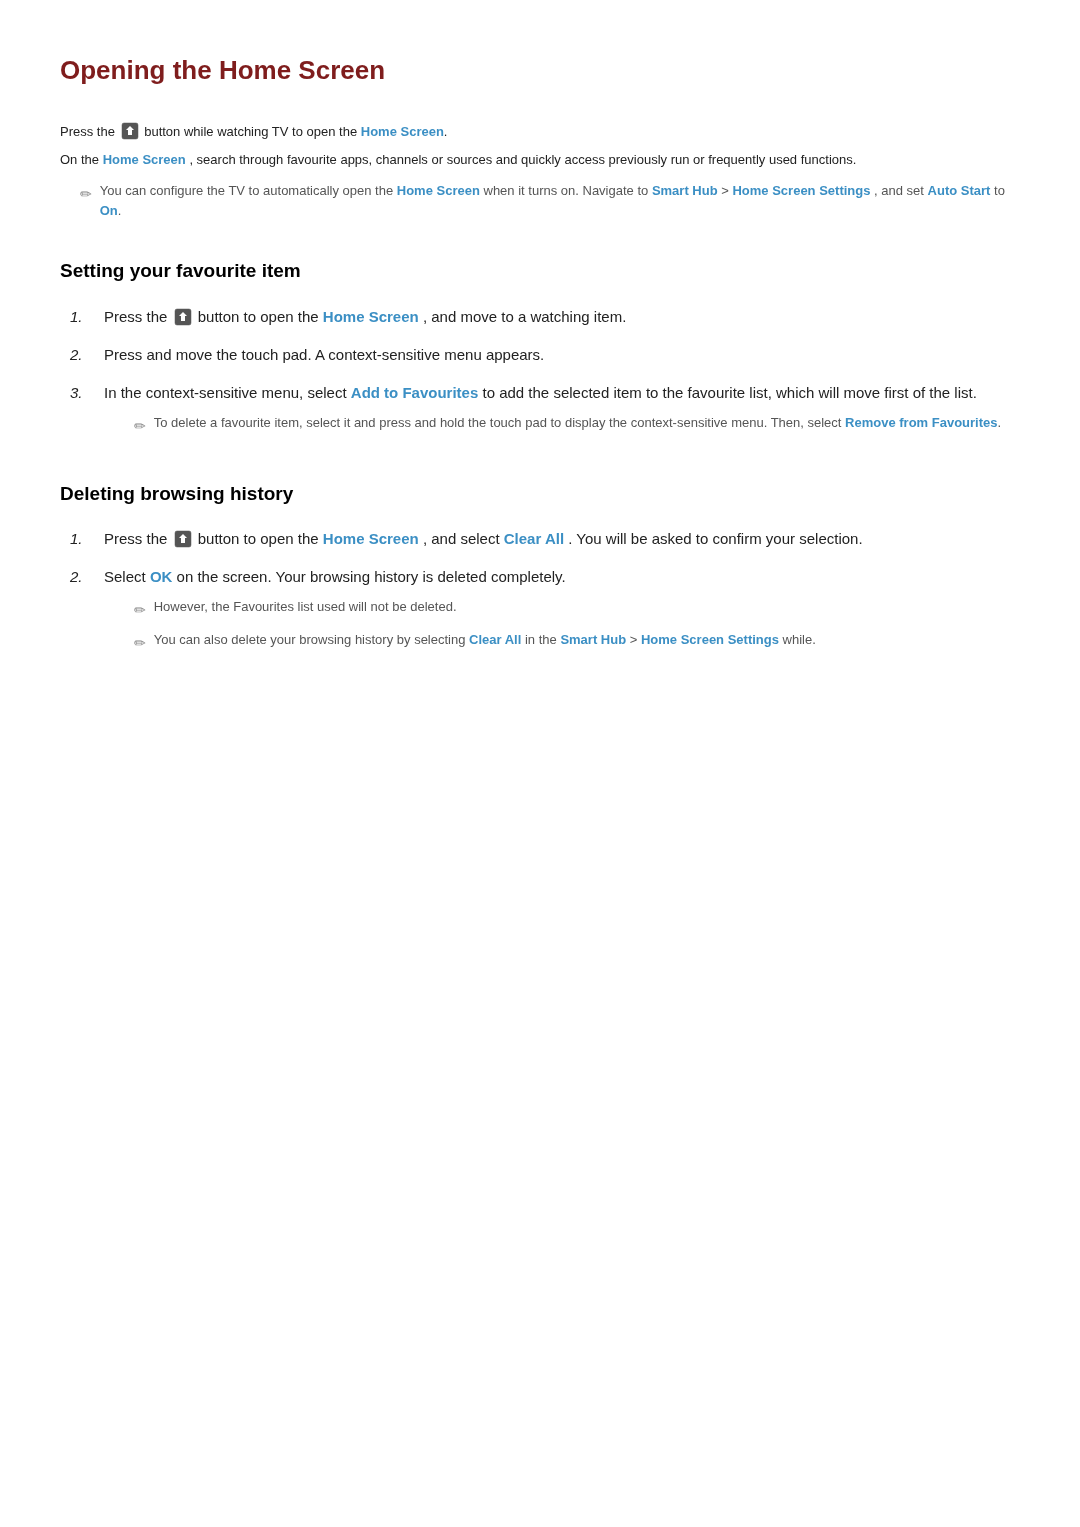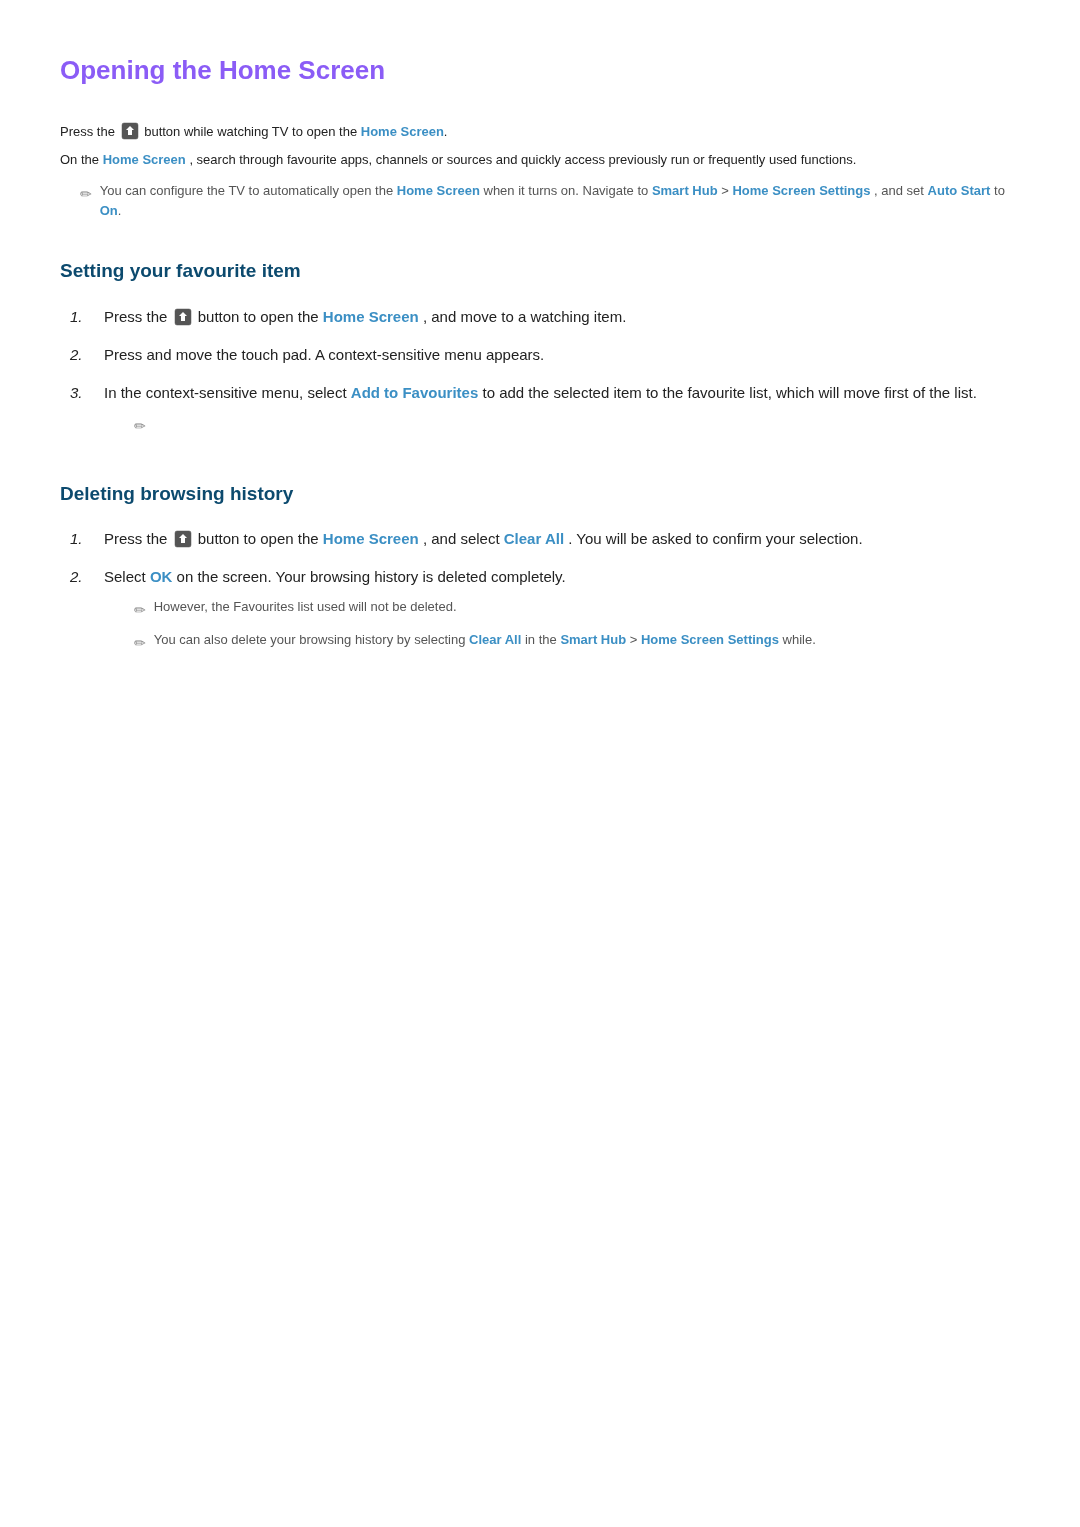--- a/index.html
+++ b/index.html
@@ -14,21 +14,21 @@
       font-size: 15px;
       color: #222222;
       line-height: 1.6;
       padding: 50px 60px;
       max-width: 1080px;
     }
 
     .page-title {
       font-size: 26px;
       font-weight: 600;
-      color: #8b5cf6;
+      color: #7f1d1d;
       margin-bottom: 22px;
       padding-bottom: 8px;
     }
 
     .intro-para {
       margin-bottom: 8px;
       font-size: 13px;
       color: #222;
     }
 
@@ -53,21 +53,21 @@
       color: #888;
     }
 
     .note-text {
       line-height: 1.5;
     }
 
     .section-title {
       font-size: 19px;
       font-weight: 600;
-      color: #0c4a6e;
+      color: #000000;
       margin-top: 36px;
       margin-bottom: 18px;
     }
 
     .ordered-list {
       list-style: none;
       padding: 0;
       margin: 0 0 0 10px;
     }
 
@@ -198,20 +198,24 @@
   <li>
     <span class="list-number">3.</span>
     <span class="list-content">
       <span>In the context-sensitive menu, select</span>
       <span class="highlight"> <span>Add to Favourites</span></span>
       <span> <span>to add the selected item to the favourite list, which will move first of the list.</span></span>
 
       
       <div class="sub-note">
         <span class="pencil-icon">✏</span>
+        <span>
+          <span>To delete a favourite item, select it and press and hold the touch pad to display the context-sensitive menu. Then, select</span>
+          <span class="highlight"> <span>Remove from Favourites</span></span><span>.</span>
+        </span>
       </div>
     </span>
   </li>
 </ol>
 
 <h2 class="section-title">Deleting browsing history</h2>
 
 <ol class="ordered-list">
 
   <li>

